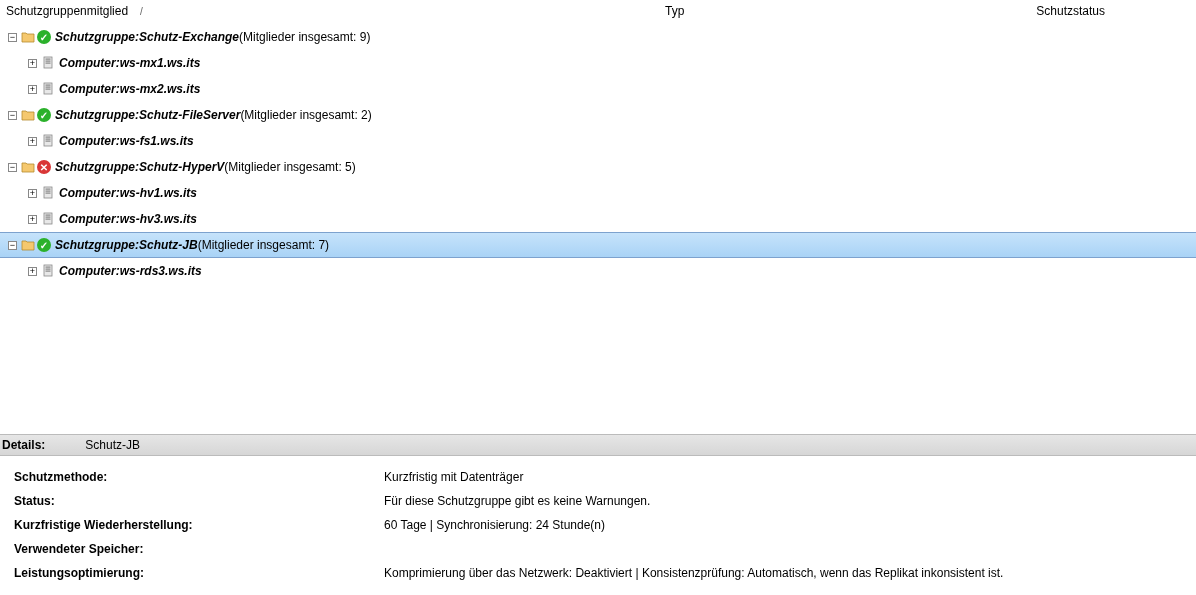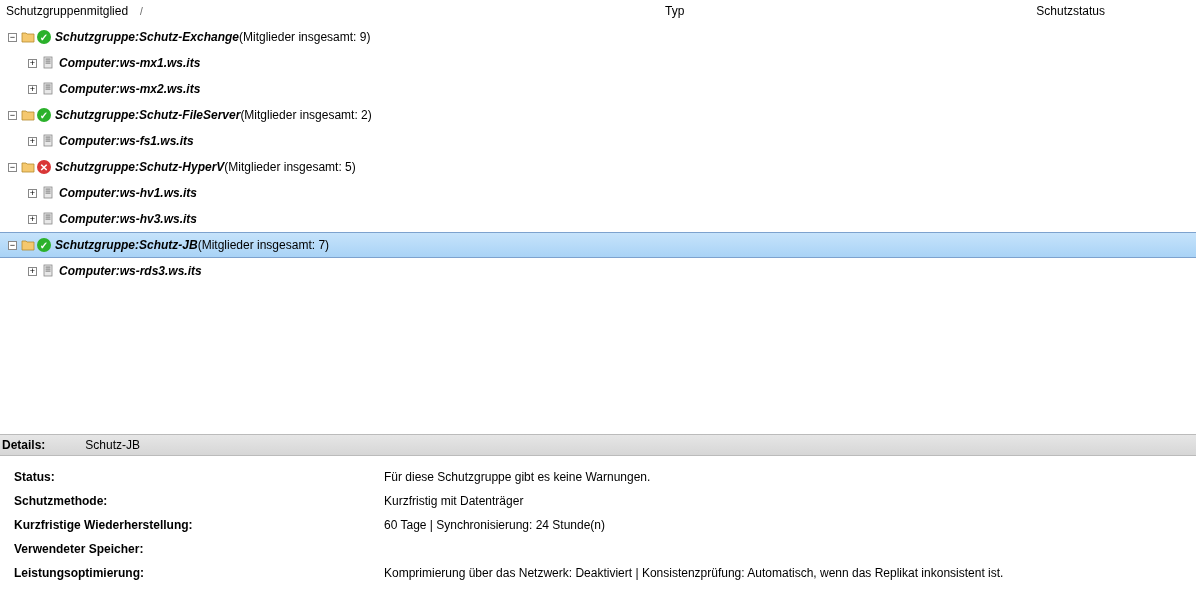--- a/index.html
+++ b/index.html
@@ -266,28 +266,28 @@
     </div>
   </div>
 
 <div class="details-panel">
   <div class="details-header">
     <span class="label">Details:</span>
     <span>Schutz-JB</span>
   </div>
   <div class="details-body" id="details-body">
       <div class="detail-row">
+        <div class="detail-label">Schutzmethode:</div>
+        <div class="detail-value">Kurzfristig mit Datenträger</div>
+      </div>
+      <div class="detail-row">
         <div class="detail-label">Status:</div>
         <div class="detail-value">Für diese Schutzgruppe gibt es keine Warnungen.</div>
       </div>
       <div class="detail-row">
-        <div class="detail-label">Schutzmethode:</div>
-        <div class="detail-value">Kurzfristig mit Datenträger</div>
-      </div>
-      <div class="detail-row">
         <div class="detail-label">Kurzfristige Wiederherstellung:</div>
         <div class="detail-value">60 Tage | Synchronisierung: 24 Stunde(n)</div>
       </div>
       <div class="detail-row">
         <div class="detail-label">Verwendeter Speicher:</div>
       </div>
       <div class="detail-row">
         <div class="detail-label">Leistungsoptimierung:</div>
         <div class="detail-value">Komprimierung über das Netzwerk: Deaktiviert | Konsistenzprüfung: Automatisch, wenn das Replikat inkonsistent ist.</div>
       </div>

